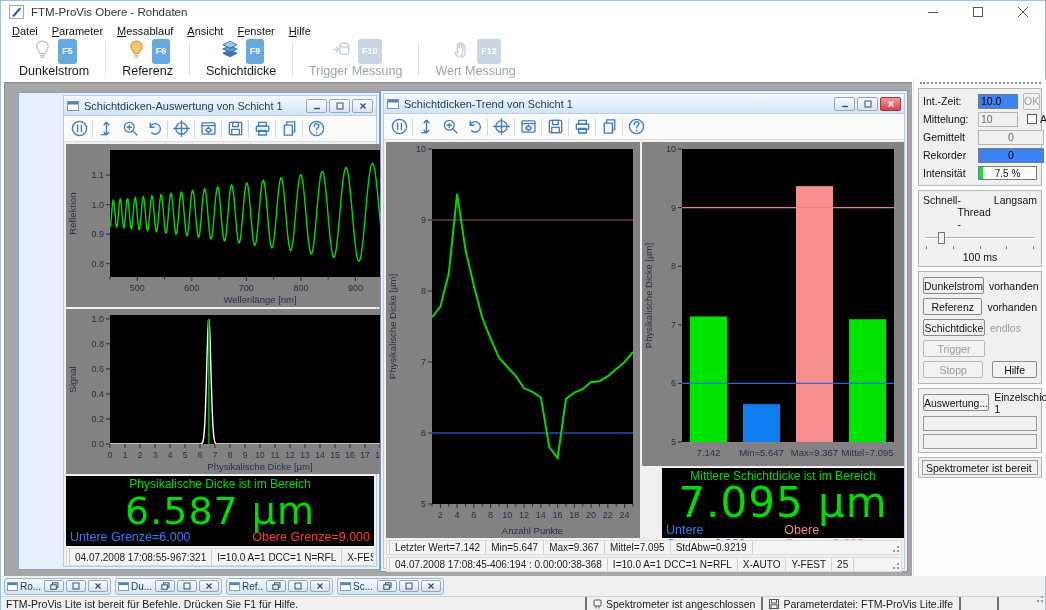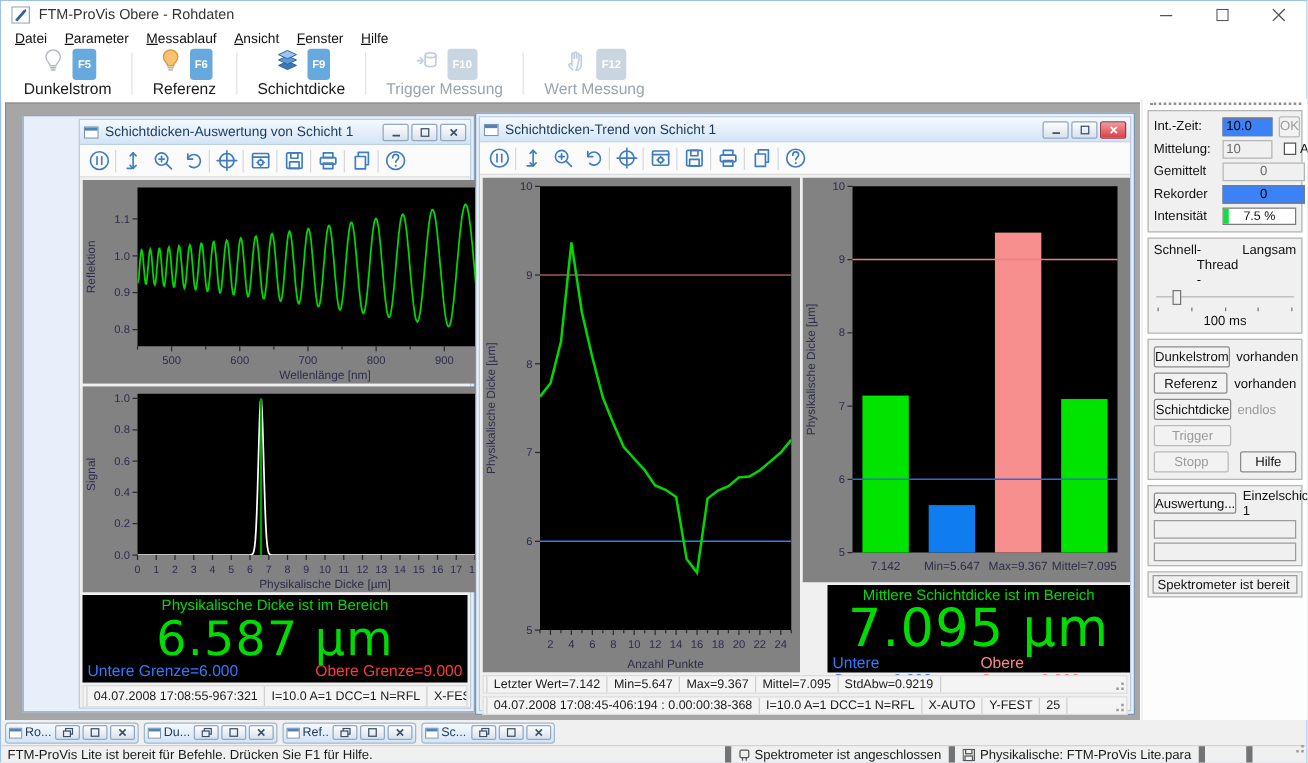--- a/index.html
+++ b/index.html
@@ -95,21 +95,21 @@
   .taskstrip { position:absolute; left:0; top:575px; right:0; height:20px; background:#f0f0f0; display:flex; align-items:center; padding-left:3px; gap:4px; }
   .minwin { width:107px; height:17px; border:1px solid #9eb6cf; border-radius:3px; background:linear-gradient(#f4f9fe,#d3e4f6);
     display:flex; align-items:center; padding:0 2px; gap:2px; }
   .minwin .mtext { font-size:10px; color:#1b3a5c; flex:1; white-space:nowrap; overflow:hidden; }
   .mbtn { width:20px; height:12px; border:1px solid #93a7bd; border-radius:2px; background:linear-gradient(#fdfdfd,#d7e2ee);
     display:flex; align-items:center; justify-content:center; flex:none; }
 
   .statusbar { position:absolute; left:0; top:595px; right:0; height:15px; background:#f0f0f0; border-top:1px solid #d2d2d2;
     display:flex; align-items:center; font-size:10.5px; color:#1a1a1a; }
   .sb-msg { padding-left:5px; flex:1; }
-  .sb-cell { border-left:5px solid #737373; height:100%; display:flex; align-items:center; padding:0 6px; gap:4px; white-space:nowrap; }
+  .sb-cell { border-left:2px solid #737373; height:100%; display:flex; align-items:center; padding:0 6px; gap:4px; white-space:nowrap; }
   .sb-cell.empty { width:38px; }
 </style>
 </head>
 <body>
 
 <div id="app">
 
   <div class="titlebar">
     <span class="appicon">
       <svg width="15" height="14" viewBox="0 0 15 14">
@@ -873,19 +873,19 @@
           <line x1="6" y1="7" x2="6" y2="9.5" stroke="#555"></line>
         </svg>
       <span>Spektrometer ist angeschlossen</span>
     </span>
     <span class="sb-cell">
       <svg width="10" height="10" viewBox="0 0 10 10">
           <rect x="0.5" y="0.5" width="9" height="9" fill="none" stroke="#555"></rect>
           <rect x="2.5" y="0.5" width="5" height="3.5" fill="none" stroke="#555"></rect>
           <rect x="2" y="5.8" width="6" height="4" fill="none" stroke="#555"></rect>
         </svg>
-      <span>Physikalische: FTM-ProVis Lite.para</span>
+      <span>Parameterdatei: FTM-ProVis Lite.ilfe</span>
     </span>
     <span class="sb-cell empty"></span>
     <span class="sb-cell empty"></span>
     <span class="grip"></span>
   </div>
 </div>
 
 </body></html>

